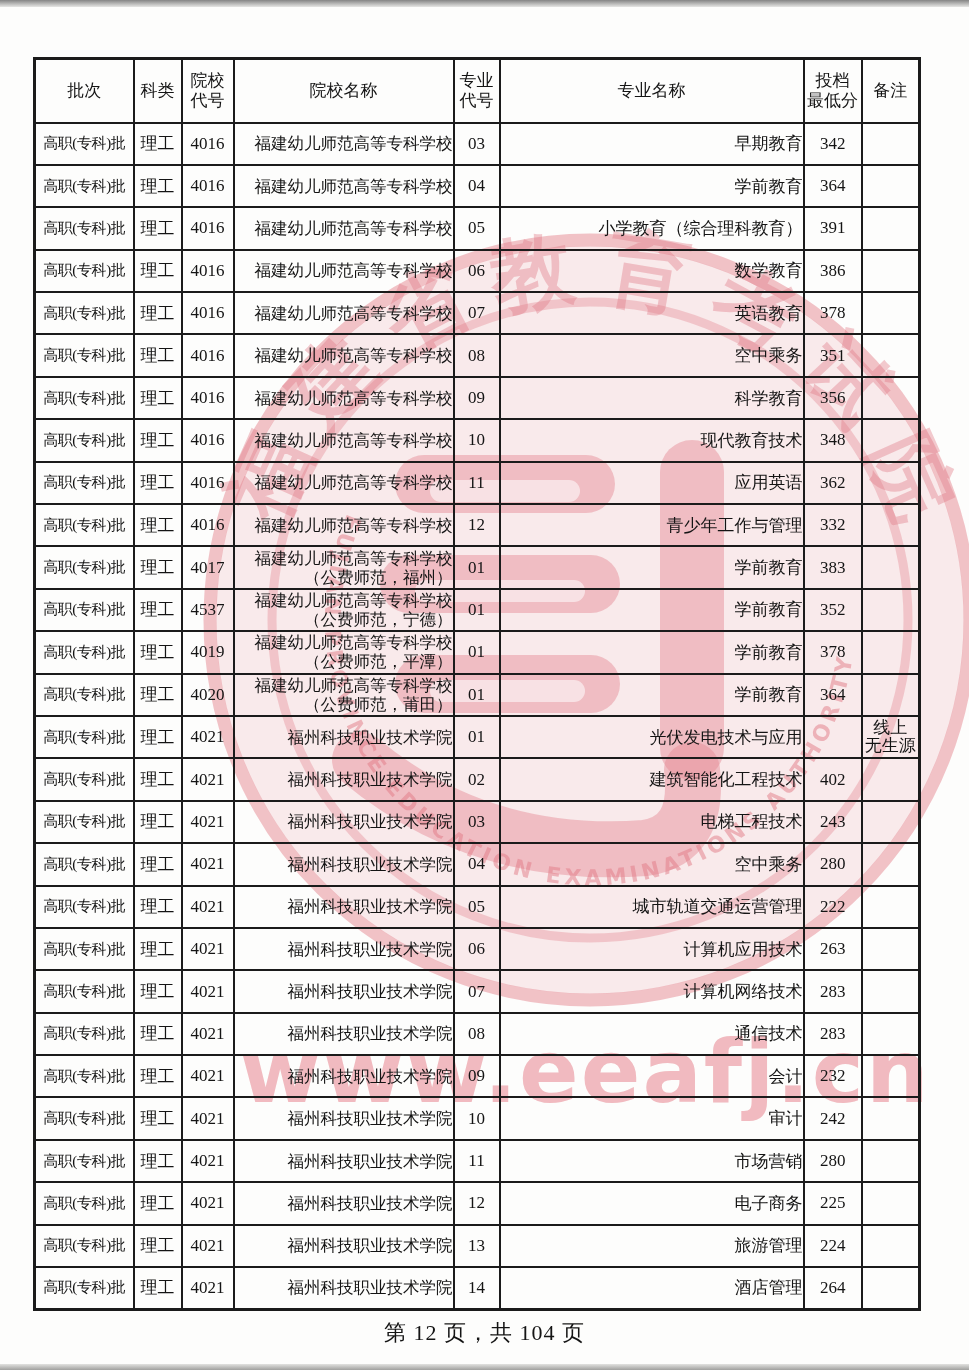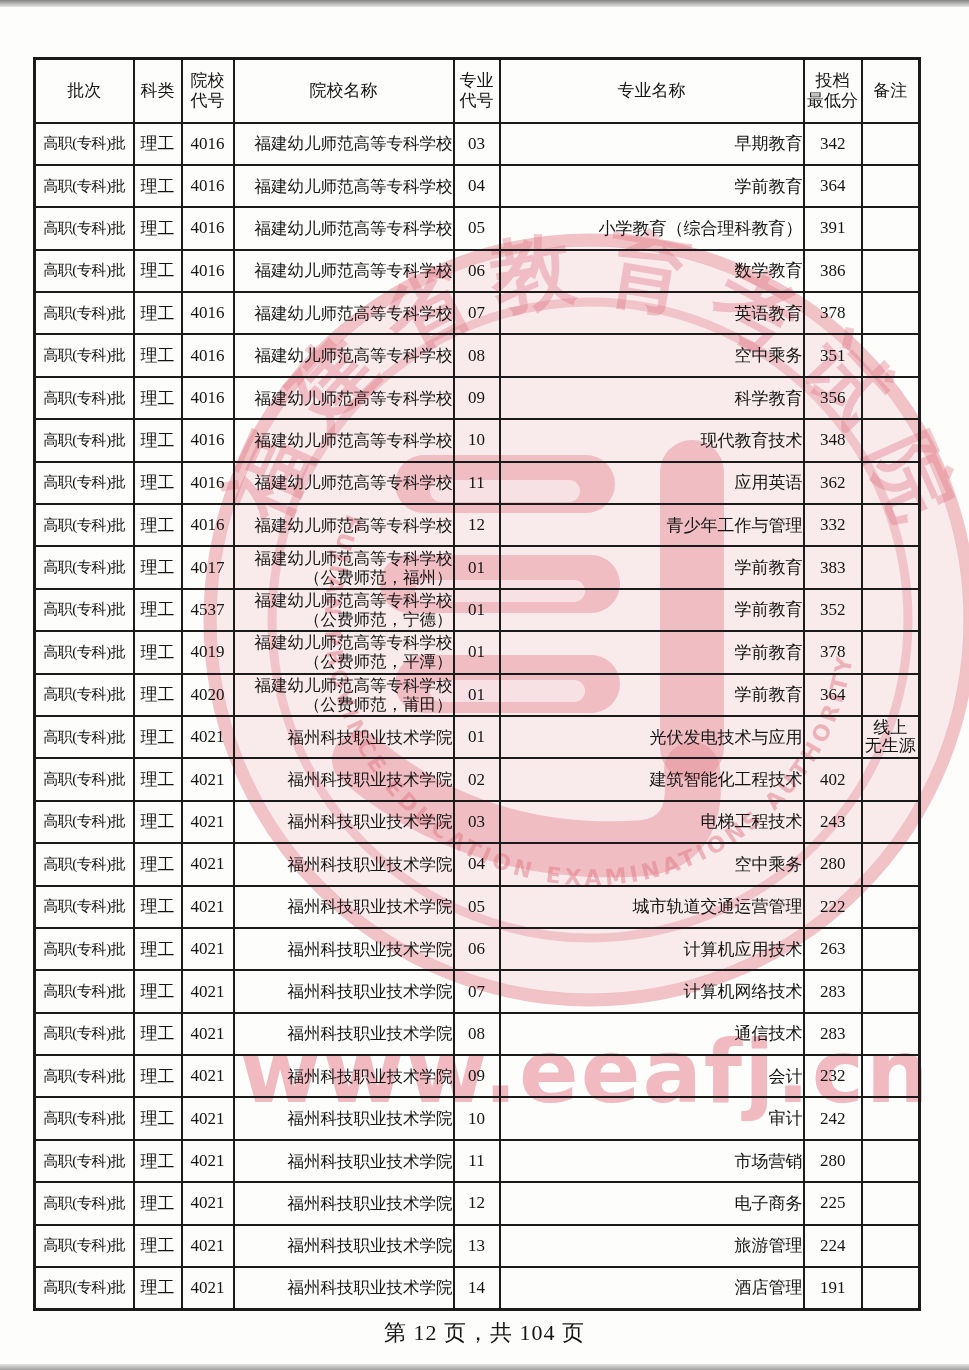--- a/index.html
+++ b/index.html
@@ -444,21 +444,21 @@
         </tr>
         <tr>
           <td class="c1">高职(专科)批</td>
           <td class="c2">理工</td>
           <td class="c3">4021</td>
           <td class="c4">
             <div class="l1">福州科技职业技术学院</div>
           </td>
           <td class="c5">14</td>
           <td class="c6">酒店管理</td>
-          <td class="c7">191</td>
+          <td class="c7">264</td>
           <td class="c8"></td>
         </tr>
       </tbody>
   </table>
 
   <div class="footer">第 12 页，共 104 页</div>
 
   <div class="edge-top"></div>
   <div class="edge-bottom"></div>
 </div>

